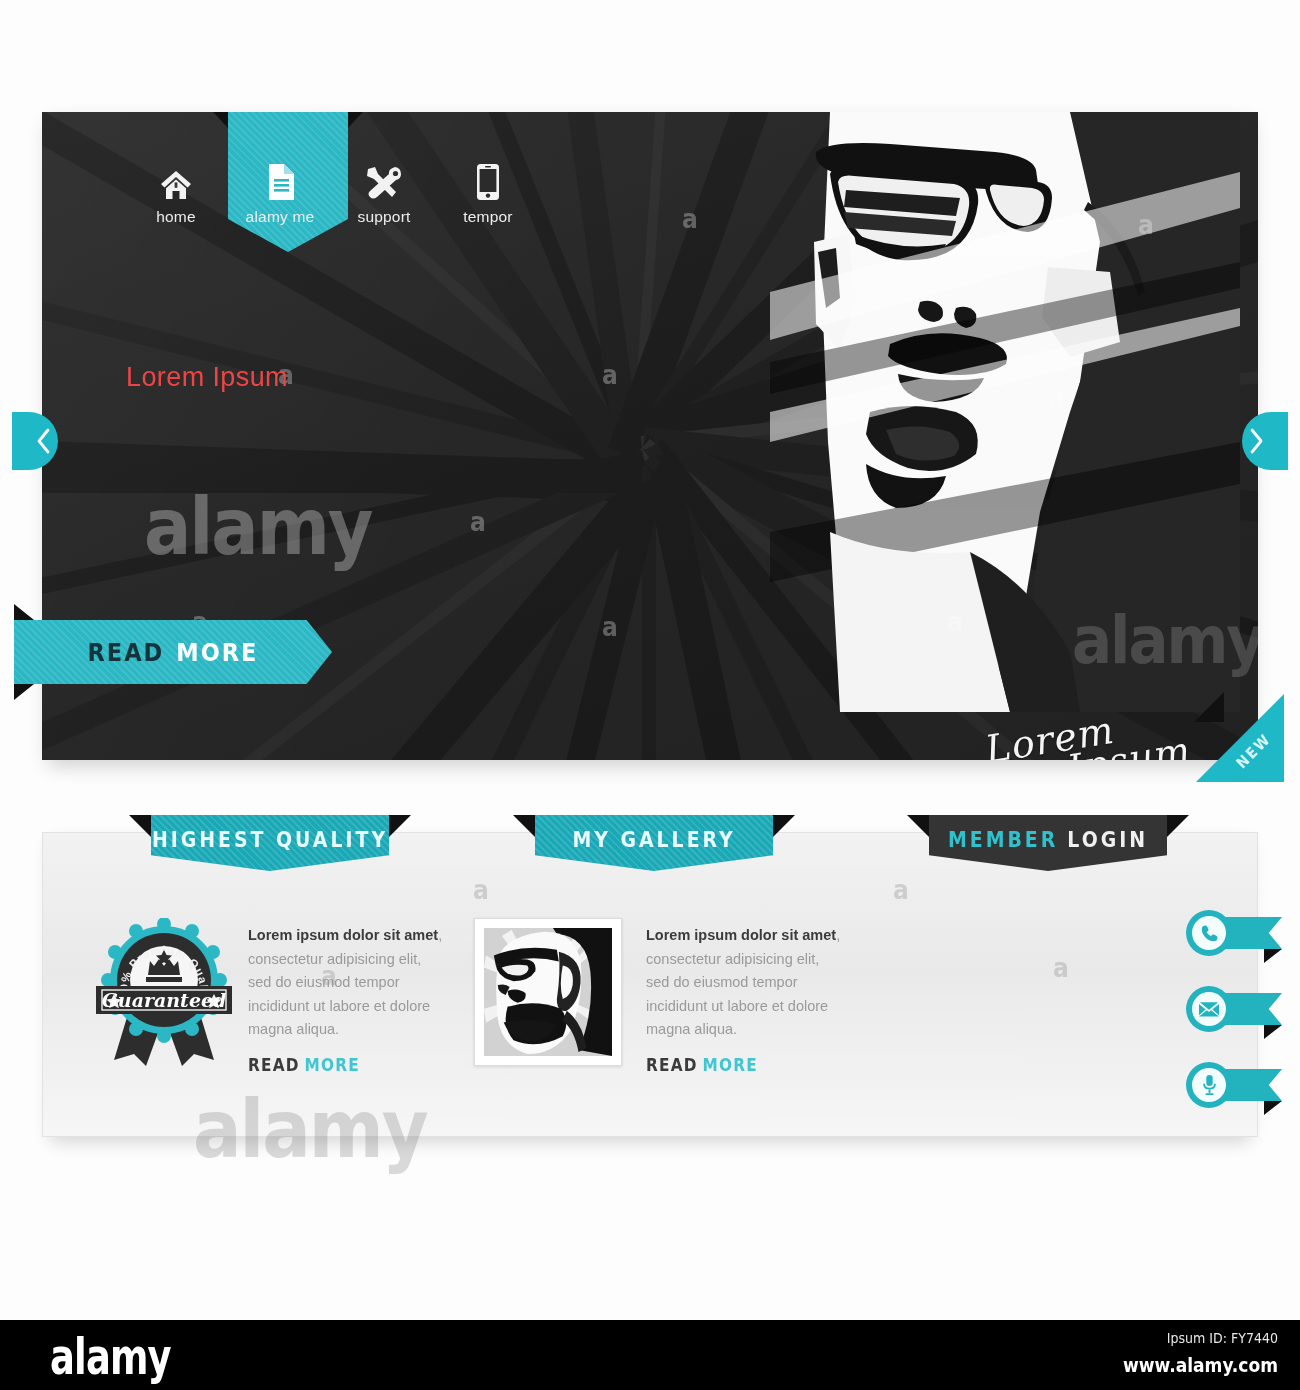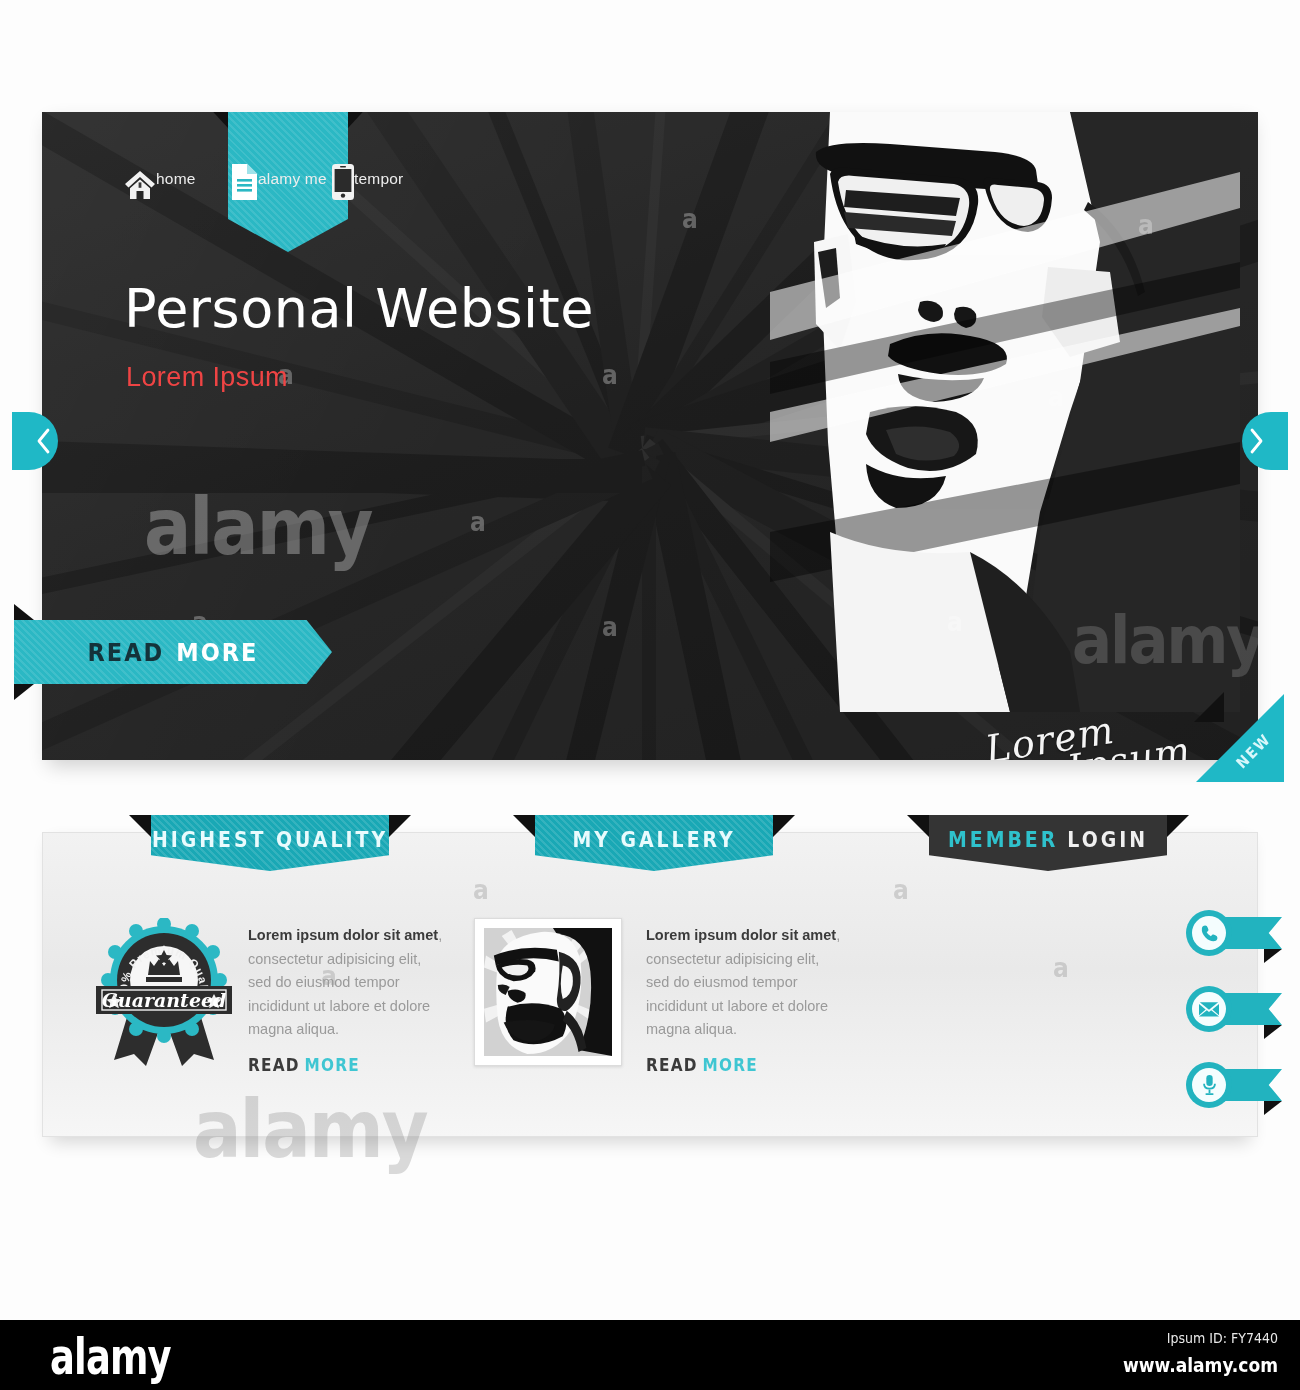--- a/index.html
+++ b/index.html
@@ -40,21 +40,21 @@
   }
 
   
   .portrait { position: absolute; right: 18px; top: 0px; width: 470px; height: 600px; }
   .portrait svg { width: 100%; height: 100%; display: block; }
 
   
   .nav { position: absolute; left: 82px; top: 24px; display: flex; align-items: flex-start; gap: 0px; z-index: 12; }
   .nav-item {
     width: 104px; padding-top: 22px;
-    display: flex; flex-direction: row; align-items: center; 
+    display: flex; flex-direction: column; align-items: center; gap: 8px;
     color: #f2f2f2; position: relative; cursor: pointer;
   }
   .nav-item .ico { height: 42px; display: flex; align-items: flex-end; justify-content: center; }
   .nav-item .lbl { font-size: 15.5px; letter-spacing: .2px; color: #ededed; }
   .nav-item.active { color: #fff; }
 
   
   .tab-ribbon { position: absolute; left: 186px; top: -10px; width: 120px; z-index: 10; }
   .tab-ribbon .fold-l, .tab-ribbon .fold-r {
     position: absolute; top: 0; width: 24px; height: 26px; background: #111;
@@ -317,36 +317,45 @@
               <g fill="#2bb8c4">
                 <rect x="9" y="15" width="15" height="2.6"></rect>
                 <rect x="9" y="20" width="15" height="2.6"></rect>
                 <rect x="9" y="25" width="15" height="2.6"></rect>
               </g>
             </svg>
           </span>
           <span class="lbl">alamy me</span>
         </div>
 
+        <div class="nav-item">
+          <span class="ico">
+            <svg width="38" height="34" viewBox="0 0 38 34" fill="#f2f2f2">
+              <path d="M3 3 L10 1 L13 8 L31 26 L27 31 L9 13 L2 10 Z"></path>
+              <path d="M30 1 Q36 2 36 8 Q36 13 31 14 L12 31 Q8 34 5 31 Q2 28 5 25 L24 8 Q23 3 30 1 Z"></path>
+              <circle cx="30.5" cy="7.5" r="2.6" fill="#2e2e2e"></circle>
+            </svg>
+          </span>
+          <span class="lbl">support</span>
+        </div>
 
         <div class="nav-item">
           <span class="ico">
             <svg width="22" height="36" viewBox="0 0 22 36" fill="#f2f2f2">
               <rect x="0" y="0" width="22" height="36" rx="3.5"></rect>
               <rect x="2.6" y="5" width="16.8" height="23" fill="#2b2b2b"></rect>
               <circle cx="11" cy="31.6" r="2.2" fill="#2b2b2b"></circle>
               <rect x="8" y="2" width="6" height="1.4" rx=".7" fill="#2b2b2b"></rect>
             </svg>
           </span>
           <span class="lbl">tempor</span>
         </div>
 
       </nav>
 
-      <h1 class="hero-title">Personal Website</h1>
       <div class="hero-sub">Lorem Ipsum</div>
 
       <div class="signature">
         <span>Lorem</span>
         <span class="l2">Ipsum</span>
       </div>
 
       <div class="wm" style="left:236px; top:106px; font-size:26px;">a</div>
       <div class="wm" style="left:640px; top:92px; font-size:26px;">a</div>
       <div class="wm" style="left:1096px; top:98px; font-size:26px;">a</div>

